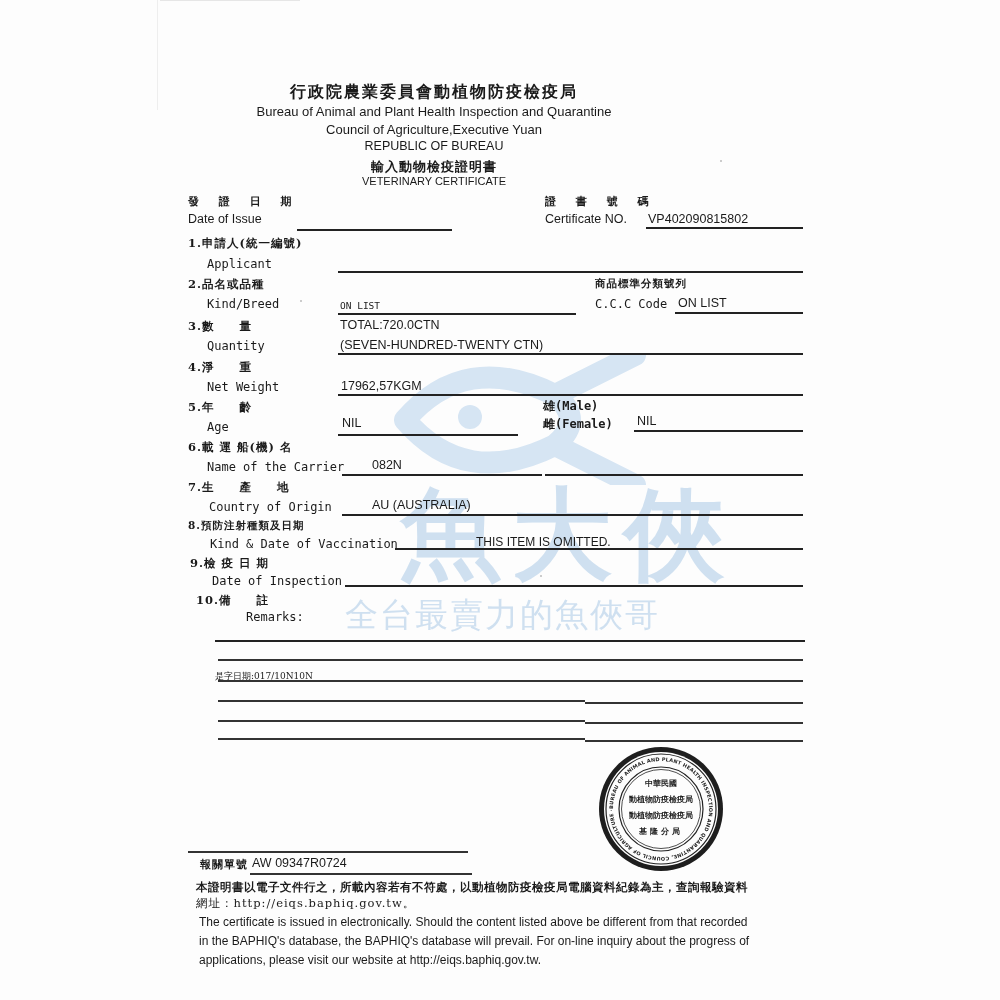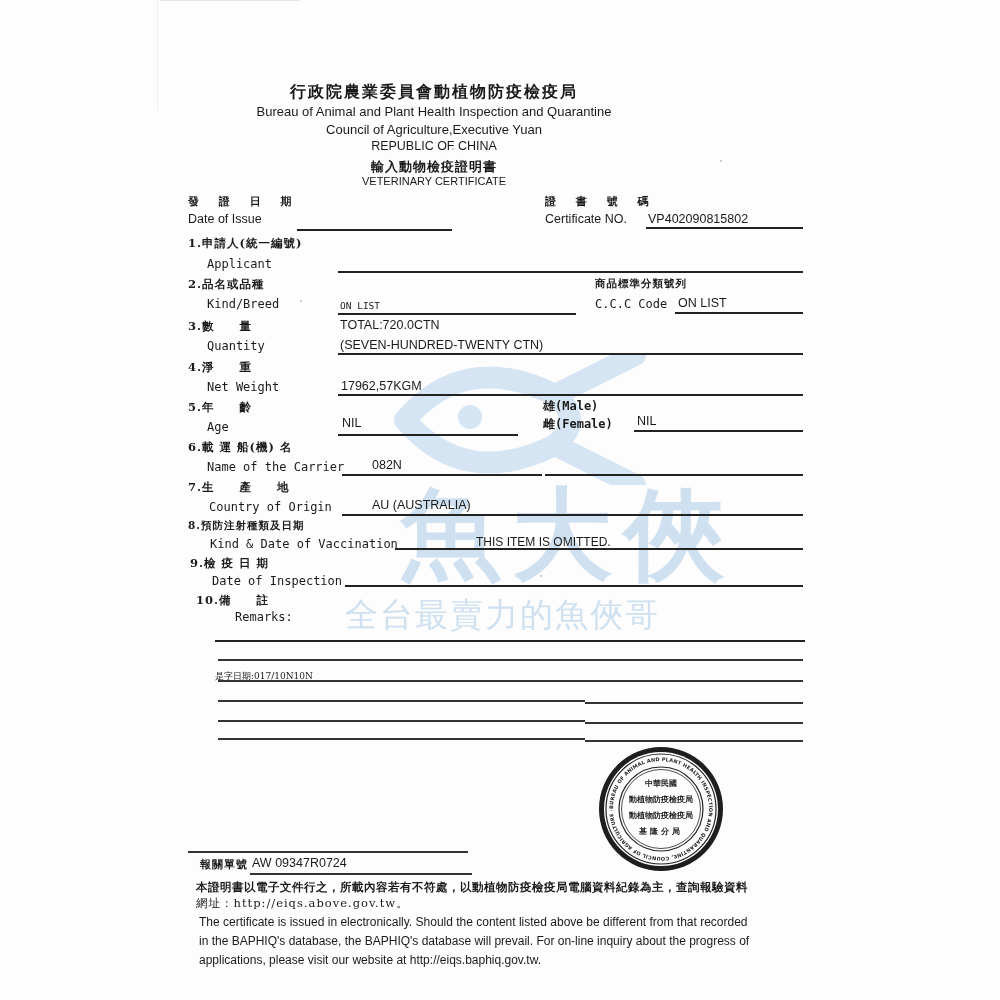--- a/index.html
+++ b/index.html
@@ -30,21 +30,21 @@
     <circle cx="85" cy="62" r="12" fill="#d6e5f3"></circle>
   </svg>
   <div class="wm" style="left:345px; top:593px; font-size:33px; letter-spacing:2px;">全台最賣力的魚俠哥</div>
   <div class="wm" style="left:400px; top:480px; font-size:100px; font-weight:bold; letter-spacing:12px; line-height:110px;">魚大俠</div>
 
   <div class="content">
 
   <div class="abs hdr cjk" style="top:82px; font-size:16px; letter-spacing:2px;">行政院農業委員會動植物防疫檢疫局</div>
   <div class="abs hdr sans" style="top:104px; font-size:13px;">Bureau of Animal and Plant Health Inspection and Quarantine</div>
   <div class="abs hdr sans" style="top:122px; font-size:13px;">Council of Agriculture,Executive Yuan</div>
-  <div class="abs hdr sans" style="top:139px; font-size:12.5px;">REPUBLIC OF CHINA</div>
+  <div class="abs hdr sans" style="top:139px; font-size:12.5px;">REPUBLIC OF BUREAU</div>
   <div class="abs hdr cjk" style="top:158px; font-size:13px;">輸入動物檢疫證明書</div>
   <div class="abs hdr sans" style="top:175px; font-size:11px;">VETERINARY CERTIFICATE</div>
 
   <div class="abs cjk" style="left:188px; top:194px; font-size:11px; letter-spacing:8px;">發 證 日 期</div>
   <div class="abs sans" style="left:188px; top:212px; font-size:12.5px;">Date of Issue</div>
   <div class="abs sans" style="left:300px; top:212px; font-size:12.5px;"></div>
   <div class="rule" style="left:297px; top:229px; width:155px;"></div>
 
   <div class="abs cjk" style="left:545px; top:194px; font-size:11px; letter-spacing:8px;">證 書 號 碼</div>
   <div class="abs sans" style="left:545px; top:212px; font-size:12.5px;">Certificate NO.</div>
@@ -100,21 +100,21 @@
   <div class="abs mono" style="left:210px; top:537px; font-size:12px;">Kind &amp; Date of Vaccination</div>
   <div class="abs sans" style="left:476px; top:535px; font-size:12px;">THIS ITEM IS OMITTED.</div>
   <div class="rule" style="left:395px; top:548px; width:408px;"></div>
 
   <div class="abs cjk" style="left:190px; top:556px; font-size:11.5px;">9.檢 疫 日 期</div>
   <div class="abs mono" style="left:212px; top:574px; font-size:12px;">Date of Inspection</div>
   <div class="abs sans" style="left:345px; top:574px; font-size:12.5px;"></div>
   <div class="rule" style="left:345px; top:585px; width:458px;"></div>
 
   <div class="abs cjk" style="left:196px; top:593px; font-size:11.5px;">10.備　　註</div>
-  <div class="abs mono" style="left:215px; top:610px; font-size:12px;padding-left:20px;">Remarks:</div>
+  <div class="abs mono" style="left:226px; top:610px; font-size:12px;padding-left:20px;">Remarks:</div>
   <div class="abs serif" style="left:215px; top:626px; font-size:9px;margin-top:44px;">是字日期:017/10N10N</div>
   <div class="rule" style="left:215px; top:640px; width:590px;"></div>
   <div class="rule thin" style="left:218px; top:659px; width:585px;"></div>
   <div class="rule thin" style="left:218px; top:680px; width:585px;"></div>
   <div class="rule thin" style="left:218px; top:700px; width:367px;"></div>
   <div class="rule thin" style="left:585px; top:702px; width:218px;"></div>
   <div class="rule thin" style="left:218px; top:720px; width:367px;"></div>
   <div class="rule thin" style="left:585px; top:722px; width:218px;"></div>
   <div class="rule thin" style="left:218px; top:738px; width:367px;"></div>
   <div class="rule thin" style="left:585px; top:740px; width:218px;"></div>
@@ -140,21 +140,21 @@
     <div class="seal-text" style="top:65px;">動植物防疫檢疫局</div>
     <div class="seal-text" style="top:81px; letter-spacing:3px;">基隆分局</div>
   </div>
 
   <div class="rule thin" style="left:188px; top:851px; width:280px;"></div>
   <div class="abs cjk" style="left:200px; top:857px; font-size:11px;">報關單號</div>
   <div class="abs sans" style="left:252px; top:856px; font-size:12.5px;">AW  09347R0724</div>
   <div class="rule thin" style="left:250px; top:873px; width:222px;"></div>
 
   <div class="abs cjk" style="left:196px; top:880px; font-size:11.5px; letter-spacing:0.5px;">本證明書以電子文件行之，所載內容若有不符處，以動植物防疫檢疫局電腦資料紀錄為主，查詢報驗資料</div>
-  <div class="abs cjk" style="left:196px; top:896px; font-size:11.5px; font-weight:normal;">網址：http://eiqs.above.gov.tw。</div>
+  <div class="abs cjk" style="left:196px; top:896px; font-size:11.5px; font-weight:normal;">網址：http://eiqs.baphiq.gov.tw。</div>
   <div class="abs sans" style="left:199px; top:915px; font-size:12px;">The certificate is issued in electronically. Should the content listed above be different from that recorded</div>
   <div class="abs sans" style="left:199px; top:934px; font-size:12px;">in the BAPHIQ's database, the BAPHIQ's database will prevail. For on-line inquiry about the progress of</div>
   <div class="abs sans" style="left:199px; top:953px; font-size:12px;">applications, please visit our website at http://eiqs.baphiq.gov.tw.</div>
   </div>
 
   <div class="speck" style="left:160px;top:0px;width:140px;height:1px;background:#e6e6e6;border-radius:0;"></div>
   <div class="speck" style="left:157px;top:0px;width:1px;height:110px;background:#eee;border-radius:0;"></div>
   <div class="speck" style="left:720px;top:160px;"></div>
   <div class="speck" style="left:452px;top:148px;"></div>
   <div class="speck" style="left:300px;top:300px;"></div>

